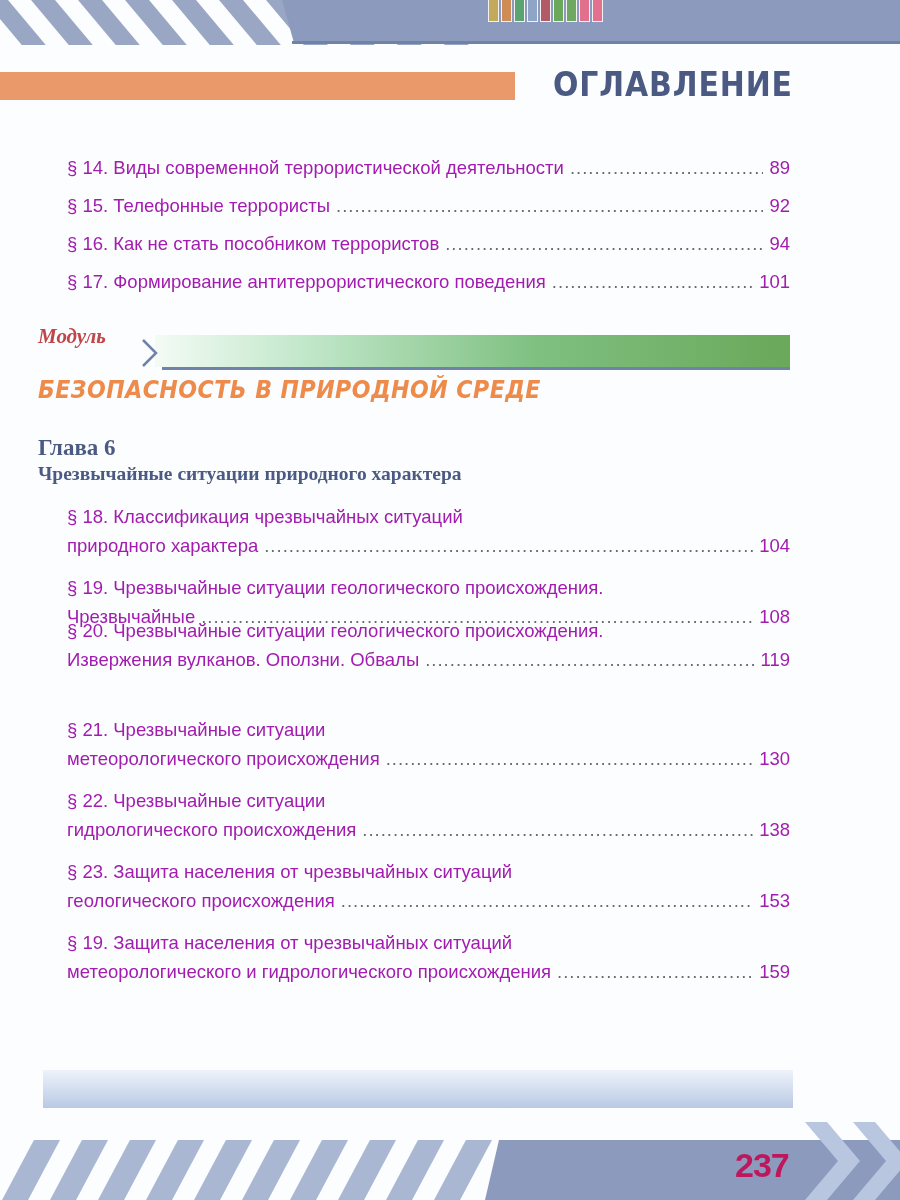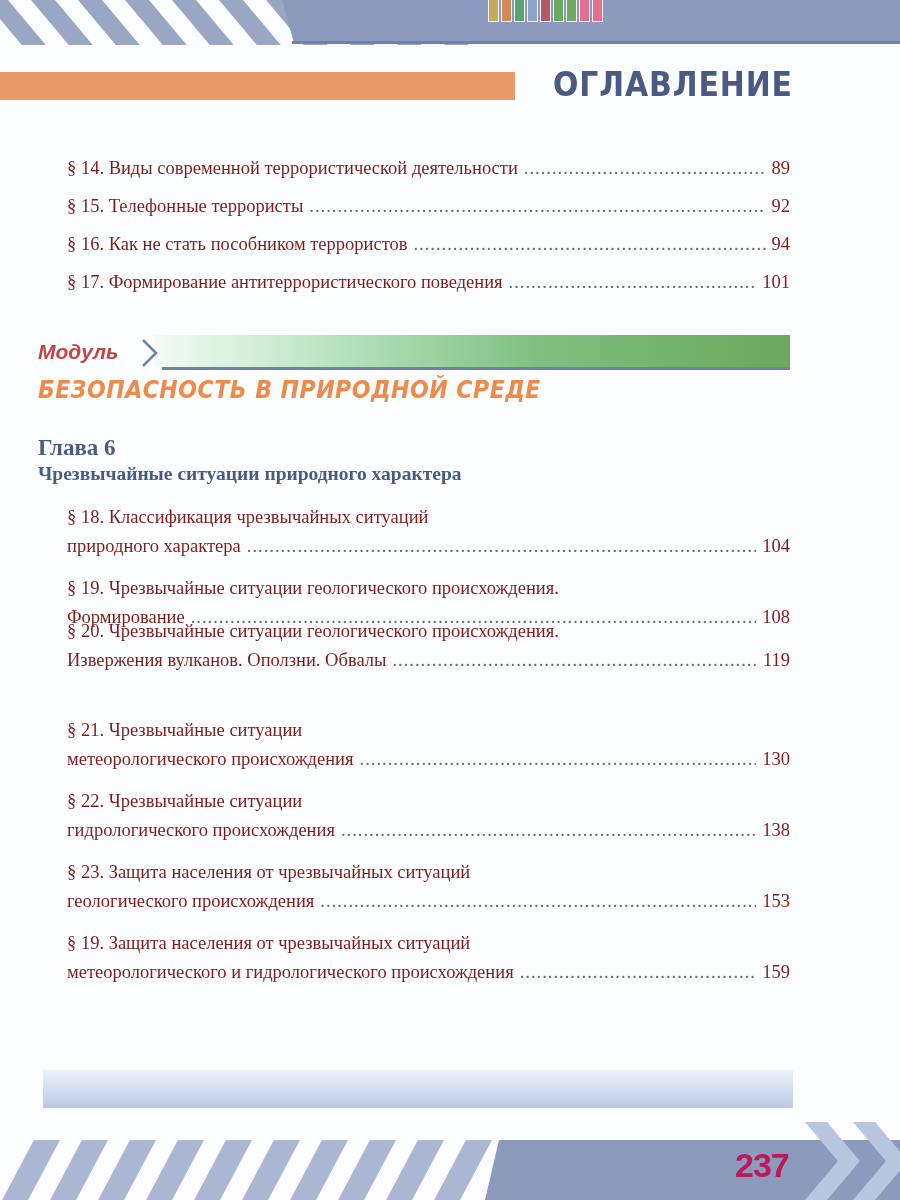--- a/index.html
+++ b/index.html
@@ -17,33 +17,33 @@
   .top-panel-line { position:absolute; left:292px; top:41px; width:608px; height:3px; background:#6f82a8; }
   .swatches { position:absolute; left:488px; top:0; display:flex; gap:2px; }
   .swatch { width:11px; height:22px; border:1px solid #f2f2f2; border-top:none; box-sizing:border-box; }
 
   
   .orange-bar { position:absolute; left:0; top:72px; width:515px; height:28px; background:#e9996a; }
   .page-title { position:absolute; left:553px; top:64px; font-size:34px; font-weight:bold; color:#4b5a82; letter-spacing:1px; font-family:"DejaVu Sans", sans-serif; transform:scaleX(0.88); transform-origin:left; }
 
   
   .toc { position:absolute; left:0; width:900px; }
-  .row { position:absolute; left:67px; width:723px; font-size:18.5px; color:#7f1d1d; line-height:24px;font-family:Liberation Serif, serif; }
+  .row { position:absolute; left:67px; width:723px; font-size:18.5px; color:#a21caf; line-height:24px; }
   .row .line { display:flex; align-items:baseline; white-space:nowrap; }
   .row .txt { flex:0 0 auto; }
   .row .dots { flex:1 1 auto; overflow:hidden; margin:0 6px; color:#6a6a6a; letter-spacing:1px; }
   .row .dots::after { content:"................................................................................................................................................................................................................"; }
   .row .pg { flex:0 0 auto; text-align:left; }
 
   
   .module-bar { position:absolute; left:155px; top:335px; width:635px; height:32px;
     background:linear-gradient(90deg,#f3fbf5 0%,#bfe6c7 25%,#7fc081 60%,#6aa85a 100%); }
   .module-bar-line { position:absolute; left:162px; top:367px; width:628px; height:3px; background:#6f82a8; }
   .chevron { position:absolute; left:140px; top:338px; width:20px; height:30px; }
-  .module-label { position:absolute; left:38px; top:340px; font-size:21px; font-style:italic; font-weight:bold; color:#c0464a; font-family:Liberation Sans, sans-serif; }
+  .module-label { position:absolute; left:38px; top:324px; font-size:21px; font-style:italic; font-weight:bold; color:#c0464a; font-family:Liberation Serif, serif; }
   .module-title { position:absolute; left:38px; top:376px; font-size:24px; font-style:italic; font-weight:bold; color:#ee8a4a; font-family:"DejaVu Sans", sans-serif; letter-spacing:0.5px; transform:scaleX(0.92); transform-origin:left; }
 
   .chapter-num { position:absolute; left:38px; top:435px; font-size:23px; font-weight:bold; color:#4b5a82; font-family:"Liberation Serif", serif; }
   .chapter-title { position:absolute; left:38px; top:463px; font-size:19.5px; font-weight:bold; color:#4b5a82; font-family:"Liberation Serif", serif; }
 
   
   .bottom-box { position:absolute; left:43px; top:1070px; width:750px; height:38px;
     background:linear-gradient(180deg,#eef3fb 0%,#b9c9e3 100%); }
   .bottom-band { position:absolute; left:0; top:1140px; width:900px; height:60px; overflow:hidden; }
   .bottom-band .st { position:absolute; top:-10px; width:26px; height:80px; background:#a9b7d3; transform:skewX(-28deg); }
@@ -131,21 +131,21 @@
     <div>§ 18. Классификация чрезвычайных ситуаций</div>
     <div class="line" style="margin-top:5px">
         <span class="txt">природного характера</span>
         <span class="dots"></span>
         <span class="pg">104</span>
       </div>
   </div>
   <div class="row" style="top:576px">
     <div>§ 19. Чрезвычайные ситуации геологического происхождения.</div>
     <div class="line" style="margin-top:5px">
-        <span class="txt">Формирование</span>
+        <span class="txt">Чрезвычайные</span>
         <span class="dots"></span>
         <span class="pg">108</span>
       </div>
   </div>
   <div class="row" style="top:619px">
     <div>§ 20. Чрезвычайные ситуации геологического происхождения.</div>
     <div class="line" style="margin-top:5px">
         <span class="txt">Извержения вулканов. Оползни. Обвалы</span>
         <span class="dots"></span>
         <span class="pg">119</span>

